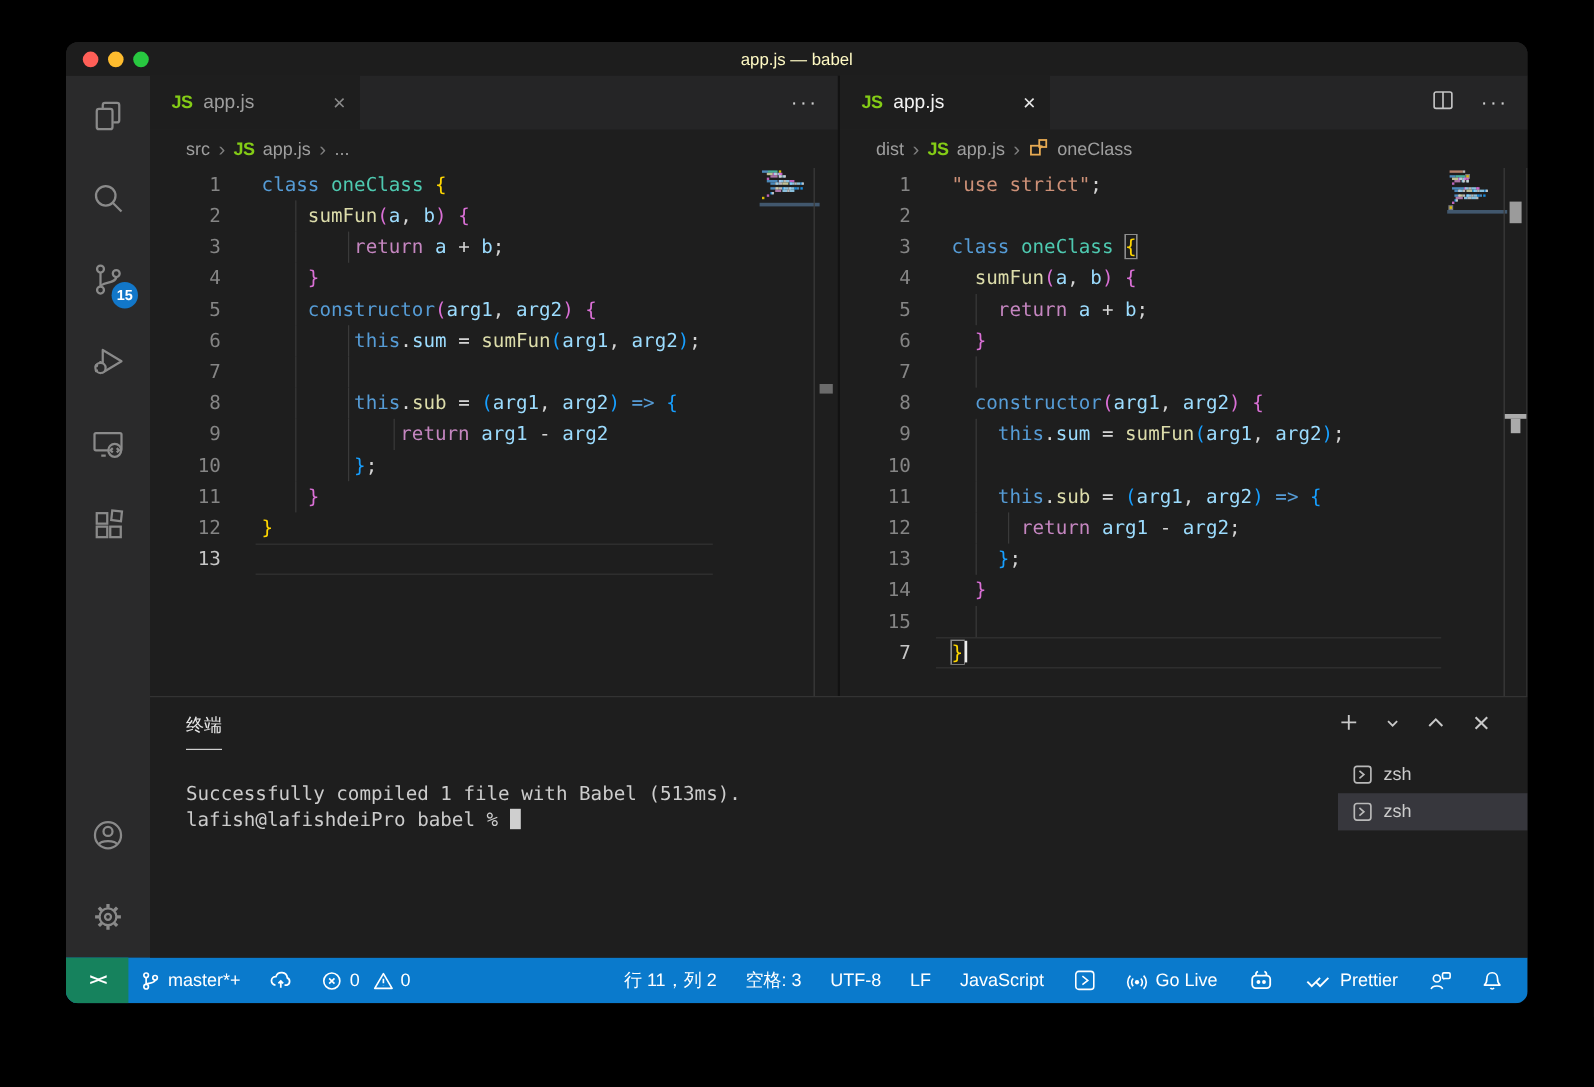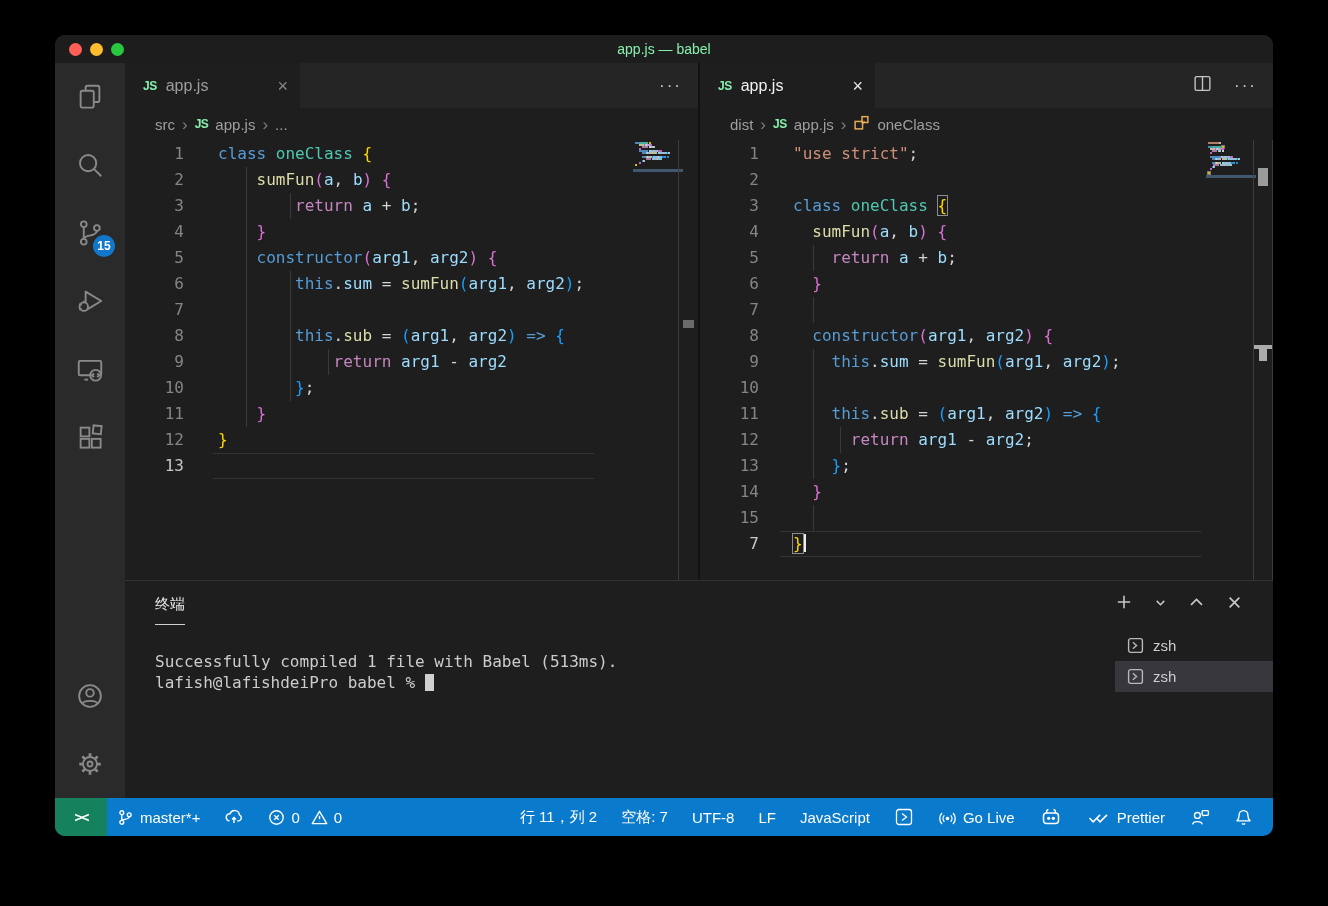--- a/index.html
+++ b/index.html
@@ -7,21 +7,21 @@
     font-family:"Liberation Sans", sans-serif; }
   .window { position:absolute; left:55px; top:35px; width:1218px; height:801px;
     background:#1e1e1e; border-radius:10px; overflow:hidden; display:flex; flex-direction:column; }
 
   
   .titlebar { height:28px; background:#1d1d1d; position:relative; flex:none;
     display:flex; align-items:center; justify-content:center; }
   .traffic { position:absolute; left:14px; top:8px; display:flex; gap:8px; }
   .dot { width:13px; height:13px; border-radius:50%; }
   .dot.r{background:#ff5f57}.dot.y{background:#febc2e}.dot.g{background:#28c840}
-  .wtitle { color:#86efac; font-size:14px; font-weight:500; }
+  .wtitle { color:#fef9c3; font-size:14px; font-weight:500; }
 
   
   .main { flex:1; display:flex; min-height:0; }
   .activitybar { width:70px; flex:none; background:#2a2a2b; display:flex; flex-direction:column; }
   .ab-slot { height:68px; display:flex; align-items:center; justify-content:center; position:relative; cursor:pointer; }
   .ab-slot svg { stroke:#8a8a8a; fill:none; stroke-width:1.5; }
   .ab-bottom { margin-top:auto; }
   .badge { position:absolute; right:10px; bottom:10px; min-width:22px; height:22px; border-radius:11px;
     background:#1277c9; color:#fff; font-size:12px; font-weight:700; display:flex; align-items:center; justify-content:center; }
 
@@ -30,21 +30,21 @@
   .egroup { width:573px; flex:none; display:flex; flex-direction:column; position:relative; background:#1e1e1e; }
   .ediv { width:2px; flex:none; background:#121212; }
 
   
   .tabs { height:45px; flex:none; background:#252526; display:flex; position:relative; }
   .tab { width:175px; background:#1e1e1e; display:flex; align-items:center; gap:9px; padding:0 12px 0 18px; font-size:16px; cursor:pointer; }
   .tab .lbl { color:#9d9d9d; }
   .tab.focused .lbl { color:#f2f2f2; }
   .tab .close { margin-left:auto; color:#8a8a8a; font-size:18px; line-height:1; cursor:pointer; }
   .tab.focused .close { color:#e8e8e8; }
-  .jsicon { color:#86efac; font-weight:700; font-size:12px; letter-spacing:-.5px; }
+  .jsicon { color:#84cc16; font-weight:700; font-size:15px; letter-spacing:-.5px; }
   .tab-actions { position:absolute; right:16px; top:0; height:45px; display:flex; align-items:center; gap:22px; color:#c5c5c5; }
   .dots { font-size:17px; letter-spacing:2px; color:#cfcfcf; cursor:pointer; }
   .tab-actions svg { stroke:#c5c5c5; fill:none; stroke-width:1.3; cursor:pointer; }
 
   
   .breadcrumbs { height:32px; flex:none; display:flex; align-items:center; padding-left:30px; gap:7px;
     color:#9f9f9f; font-size:15px; }
   .bc-sep { color:#7e7e7e; font-size:17px; line-height:1; }
   .clsicon svg { stroke:#e8ab53; fill:none; stroke-width:1.4; }
 
@@ -637,21 +637,21 @@
         <span>0</span>
         <svg width="17" height="17" viewBox="0 0 16 16" style="margin-left:5px">
             <path d="M8 2.2L14.8 13.8H1.2Z" stroke-linejoin="round"></path>
             <path d="M8 6.3v3.4M8 11.6v.2"></path>
           </svg>
         <span>0</span>
       </div>
     </div>
     <div class="sb-right">
       <span class="sb-item">行 11，列 2</span>
-      <span class="sb-item">空格: 7</span>
+      <span class="sb-item">空格: 3</span>
       <span class="sb-item">UTF-8</span>
       <span class="sb-item">LF</span>
       <span class="sb-item">JavaScript</span>
       <span class="sb-item">
         <svg width="20" height="20" viewBox="0 0 20 20">
             <rect x="2.5" y="2.5" width="15" height="15" rx="2.5"></rect>
             <path d="M8 6.5l4.5 3.5L8 13.5"></path>
           </svg>
       </span>
       <span class="sb-item">

